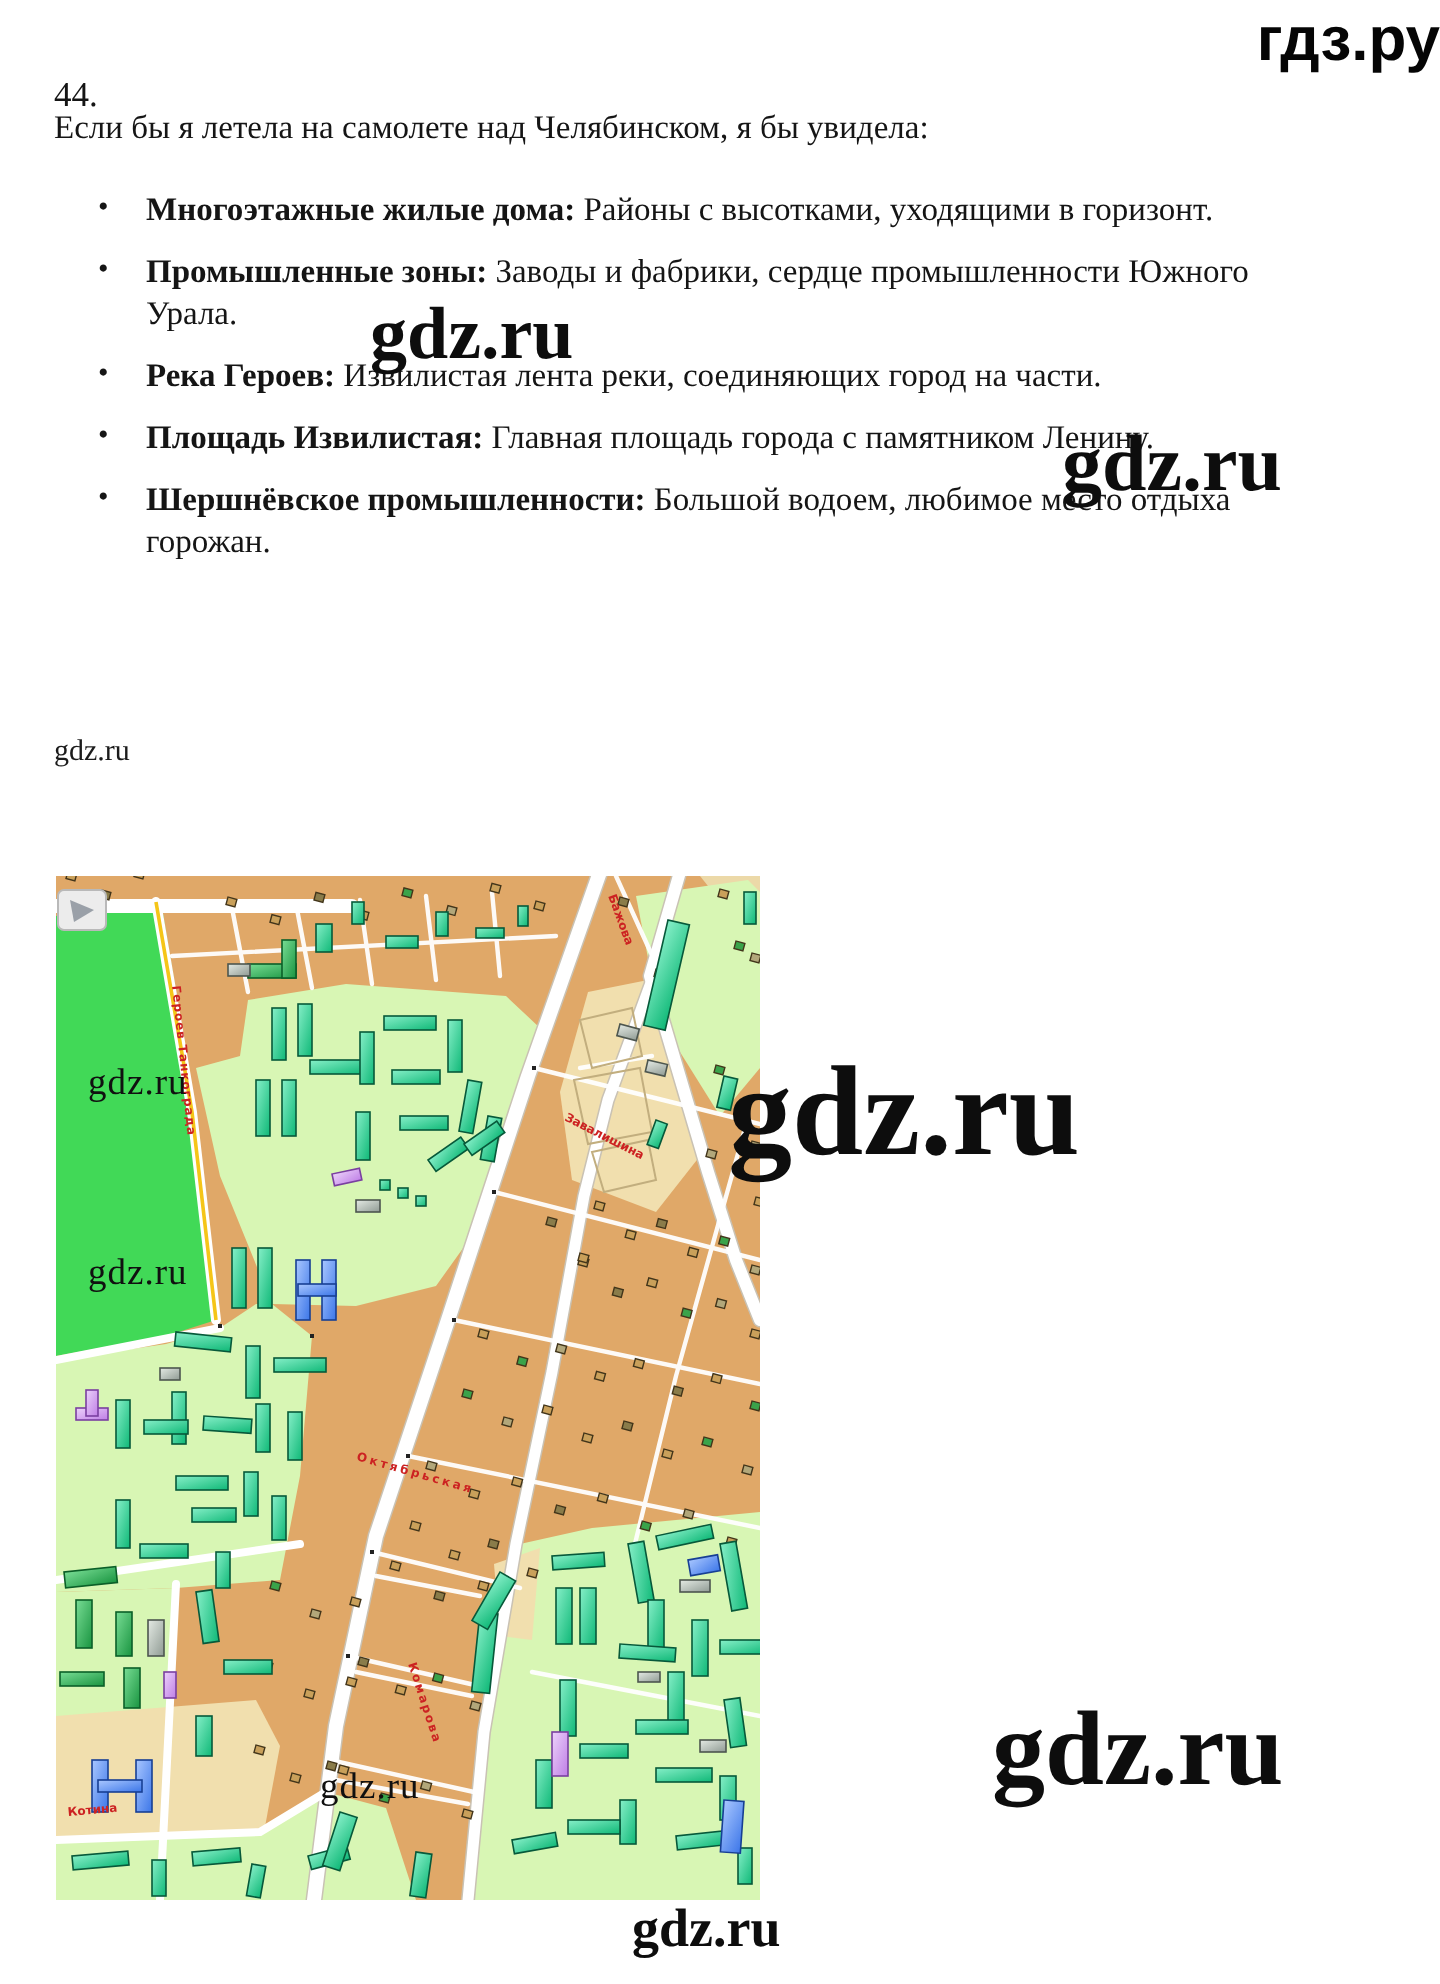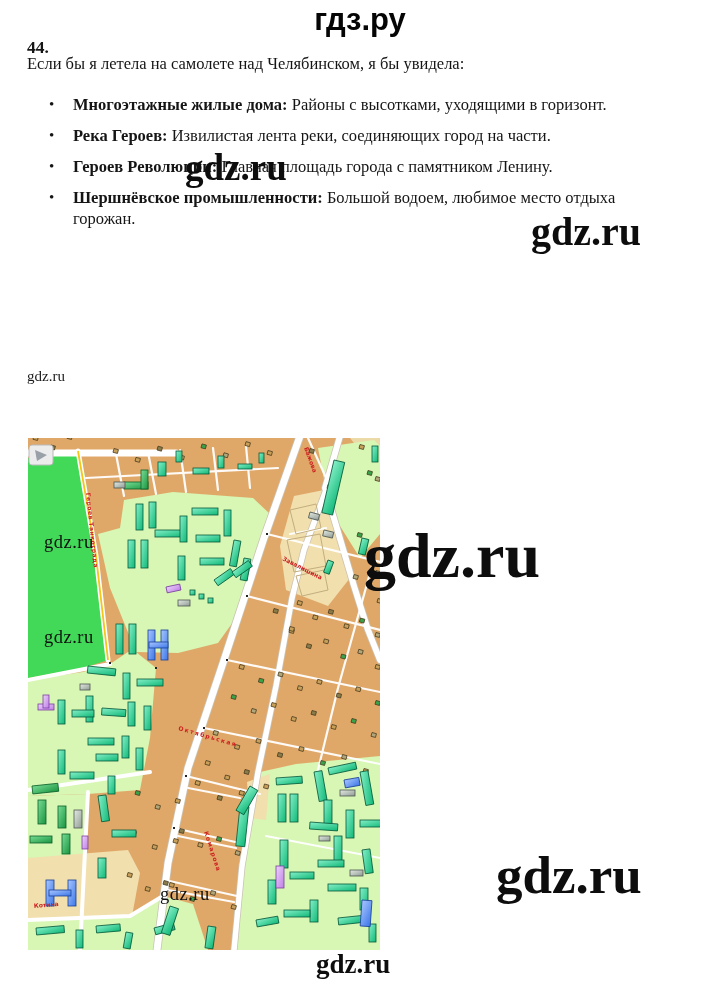--- a/index.html
+++ b/index.html
@@ -1,20 +1,20 @@
 <!DOCTYPE html>
 <html style="--c-park: #41d957; --c-residential: #d8f6b4; --c-blocks: #e0a868; --c-open_area: #f1dfae; --c-road: #ffffff; --c-road_accent: #f5c518; --c-building_teal: #10b97a; --c-building_blue: #3c76e8; --c-building_purple: #c183e8; --c-building_gray: #96a09a; --c-building_darkgreen: #1c9b40; --c-street_label: #cc2222;"><head>
 <meta charset="utf-8">
 <style>
   html,body{margin:0;padding:0;background:#fff;}
   #page{position:relative;width:720px;height:992px;background:#fff;overflow:hidden;
         font-family:"Liberation Serif",serif;color:#151515;}
-  .site-header{position:absolute;top:2px;left:0;width:720px;text-align:center;
+  .site-header{position:absolute;top:2px;left:0;width:720px;text-align:right;
         font-family:"Liberation Sans",sans-serif;font-weight:bold;font-size:31px;color:#050505;}
-  .num{position:absolute;top:37px;left:27px;font-weight:bold;font-size:17.5px;}
+  .num{position:absolute;top:37px;left:27px;font-weight:normal;font-size:17.5px;}
   .intro{position:absolute;top:54px;left:27px;font-size:16.5px;}
   .answer-list{position:absolute;top:94px;left:27px;width:606px;}
   .answer-list ul{list-style:none;margin:0;padding:0;}
   .answer-list li{position:relative;padding-left:46px;font-size:16.5px;line-height:21px;
         margin-bottom:10px;}
   .answer-list li::before{content:"•";position:absolute;left:22px;top:0;font-size:15px;}
   .term{font-weight:bold;text-align:center;}
   .wm{position:absolute;font-family:Liberation Serif, serif;font-weight:bold;
       color:#0d0d0d;line-height:1;z-index:5;white-space:nowrap;}
   #wm-1{left:185px;top:149px;font-size:37px;}
@@ -46,22 +46,23 @@
 
 <div id="page">
 
   <div class="site-header">гдз.ру</div>
   <div class="num">44.</div>
   <div class="intro">Если бы я летела на самолете над Челябинском, я бы увидела:</div>
 
   <div class="answer-list">
     <ul>
       <li><span class="term">Многоэтажные жилые дома:</span> <span>Районы с высотками, уходящими в горизонт.</span></li>
+      <li><span class="term">Промышленные зоны:</span> <span>Заводы и фабрики, сердце промышленности Южного Урала.</span></li>
       <li><span class="term">Река Героев:</span> <span>Извилистая лента реки, соединяющих город на части.</span></li>
-      <li><span class="term">Героев Революции:</span> <span>Главная площадь города с памятником Ленину.</span></li>
+      <li><span class="term">Площадь Извилистая:</span> <span>Главная площадь города с памятником Ленину.</span></li>
       <li><span class="term">Шершнёвское промышленности:</span> <span>Большой водоем, любимое место отдыха горожан.</span></li>
     </ul>
   </div>
 
   <div id="map-wrap">
     <svg width="352" height="512" viewBox="0 0 352 512" xmlns="http://www.w3.org/2000/svg">
       <defs>
         <linearGradient id="grad-t" x1="0" y1="0" x2="1" y2="1">
           <stop offset="0" stop-color="#86efc8"></stop>
             <stop offset="1" stop-color="#0fb877"></stop>

